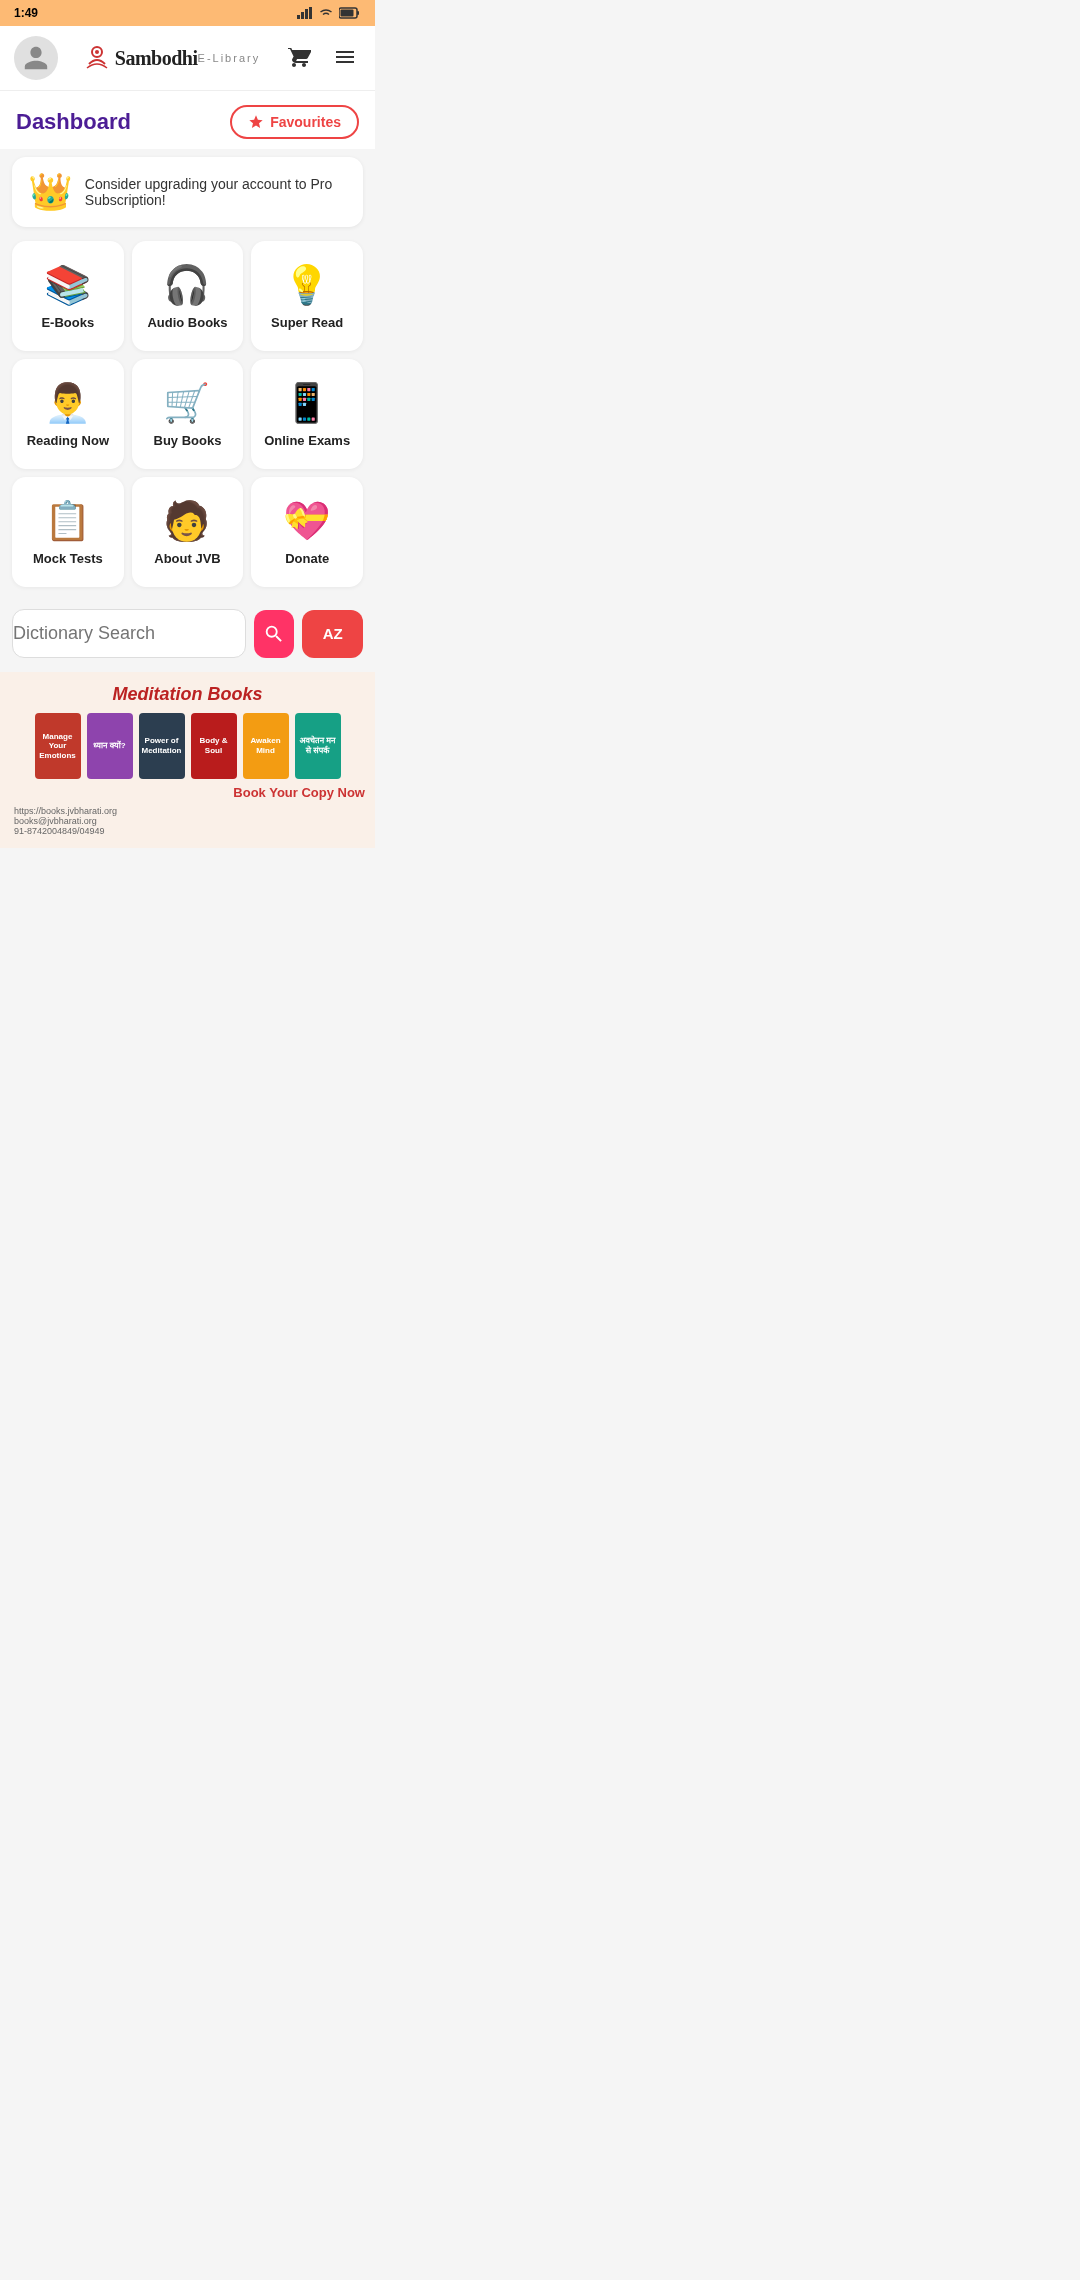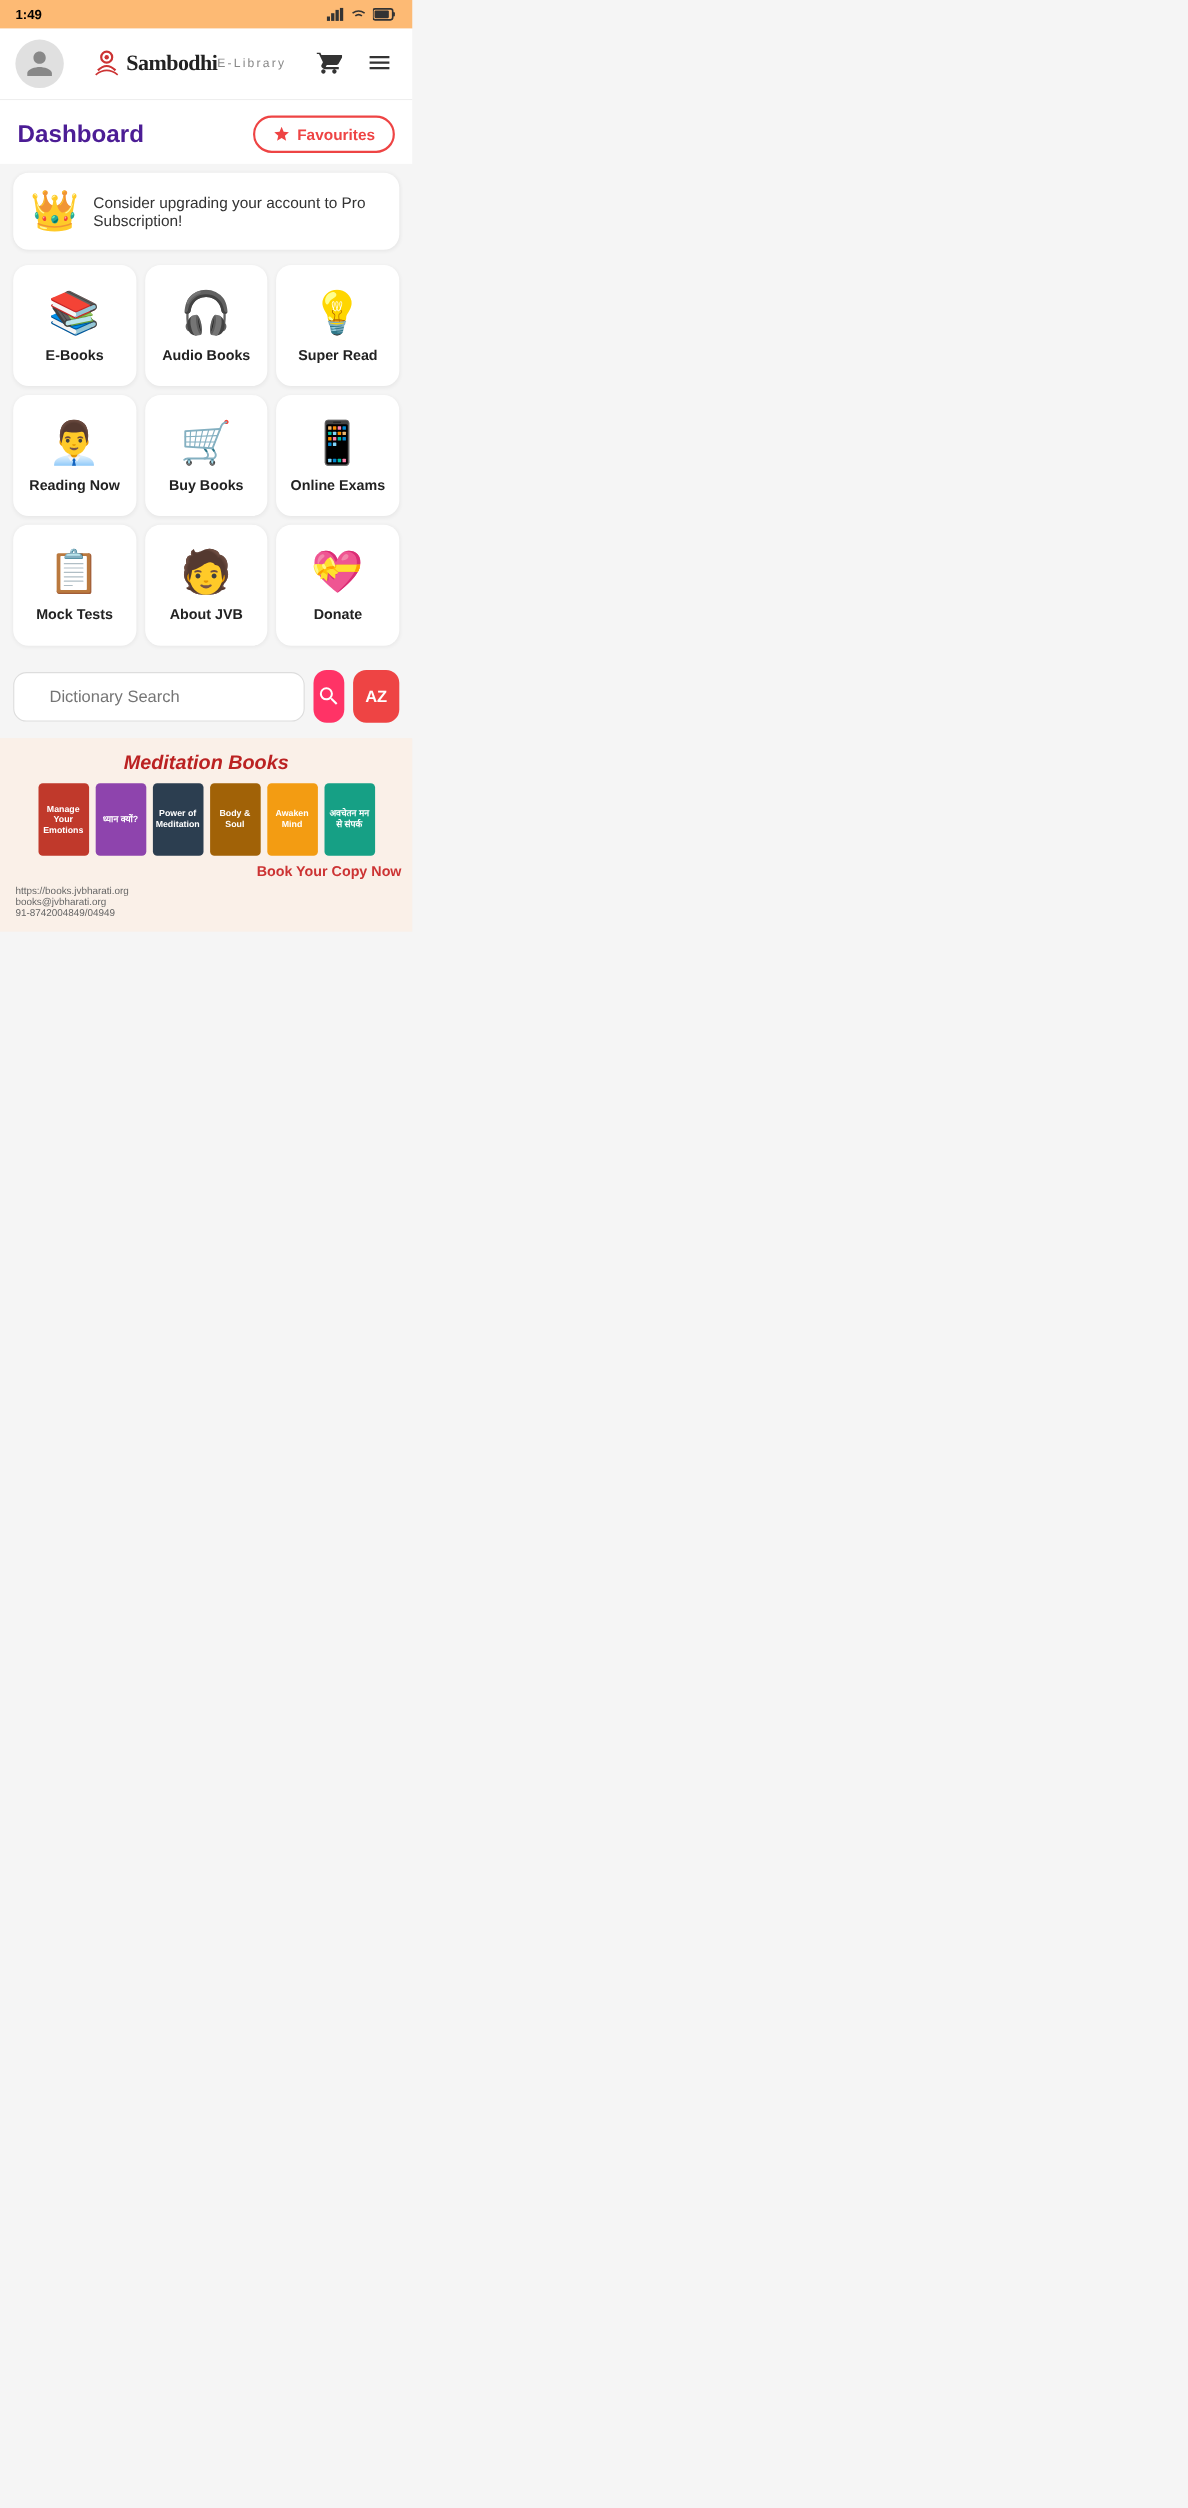--- a/index.html
+++ b/index.html
@@ -120,22 +120,22 @@
       padding: 16px 12px 10px;
       display: flex;
       align-items: center;
       gap: 8px;
     }
     .dict-input {
       flex: 1;
       background: #fff;
       border: 1.5px solid #ddd;
       border-radius: 12px;
-      padding: 13px 32px;
-      font-size: 15px;
+      padding: 13px 0;
+      font-size: 18px;
       color: #aaa;
       outline: none;
     }
     .dict-search-btn {
       background: #f36;
       border: none;
       border-radius: 12px;
       width: 48px; height: 48px;
       display: flex; align-items: center; justify-content: center;
       cursor: pointer;
@@ -330,21 +330,21 @@
     <span>AZ</span>
   </button>
 </div>
 
 <div class="banner-section">
   <div class="banner-title">Meditation Books</div>
   <div class="banner-books" id="banner-books">
       <div class="book-cover" style="background: rgb(192, 57, 43);">Manage Your Emotions</div>
       <div class="book-cover" style="background: rgb(142, 68, 173);">ध्यान क्यों?</div>
       <div class="book-cover" style="background: rgb(44, 62, 80);">Power of Meditation</div>
-      <div class="book-cover" style="background: #a16207;">Body &amp; Soul</div>
+      <div class="book-cover" style="background: #b91c1c;">Body &amp; Soul</div>
       <div class="book-cover" style="background: rgb(243, 156, 18);">Awaken Mind</div>
       <div class="book-cover" style="background: rgb(22, 160, 133);">अवचेतन मन से संपर्क</div>
     </div>
   <div class="banner-copy-text">Book Your Copy Now</div>
   <div class="banner-footer">
     <span>https://books.jvbharati.org</span>
     <span>books@jvbharati.org</span>
     <span>91-8742004849/04949</span>
   </div>
 </div>

